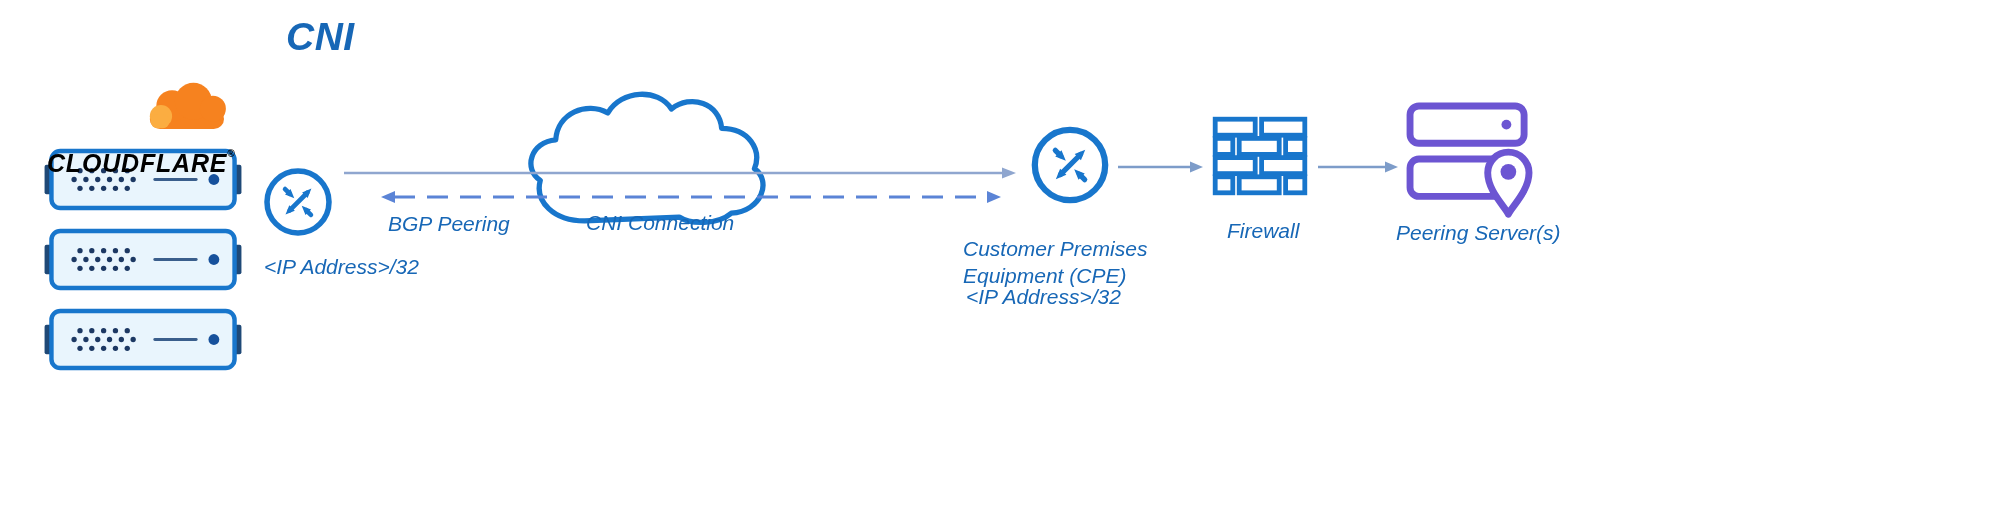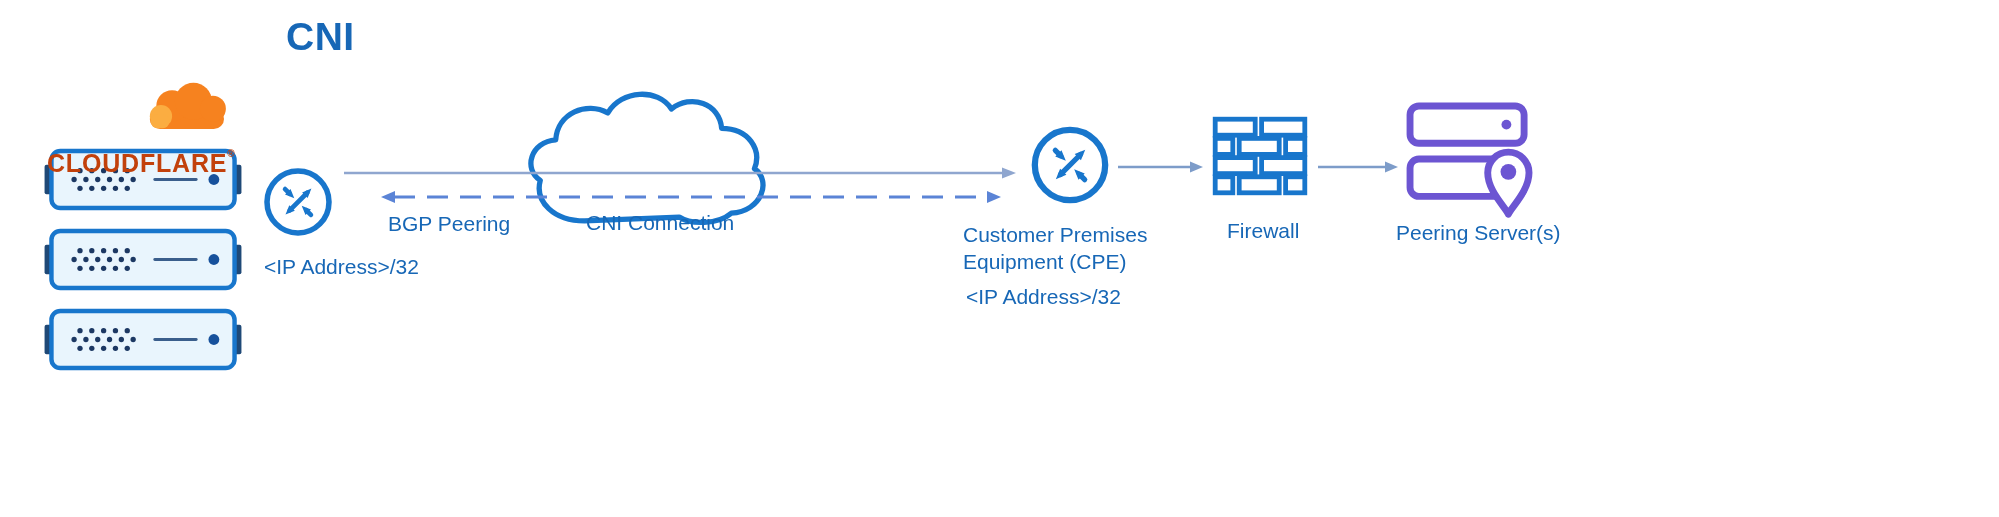--- a/index.html
+++ b/index.html
@@ -8,23 +8,23 @@
     --orange:#F6821F; --orange-light:#FBAD41; --purple:#6C55D2;
     --arrow-solid:#8FA6CF; --arrow-dash:#5B84D6; --arrow-conn:#7D9CC9;
   }
   html,body{background:#fff;}
   body{font-family:"Liberation Sans", sans-serif;}
   .canvas{position:relative;width:1999px;height:517px;background:#fff;overflow:hidden;}
   .abs{position:absolute;}
   .overlay{pointer-events:none;z-index:3;left:0;top:0;}
   .icon{z-index:4;}
   .under{z-index:2;}
-  .lbl{position:absolute;z-index:5;font-size:21px;line-height:1.3;color:var(--label);white-space:pre-line;}
+  .lbl{position:absolute;z-index:5;font-size:21px;line-height:1.3;color:var(--label);white-space:pre-line;font-style:italic;}
   .title{font-size:39px;font-weight:600;letter-spacing:.5px;}
-  .wordmark{font-size:25px;font-weight:800;color:#c2410c;letter-spacing:.8px;z-index:6;}
+  .wordmark{font-size:25px;font-weight:800;color:#000000;letter-spacing:.8px;z-index:6;}
   .wordmark .tm{font-size:10px;vertical-align:top;font-weight:700;}
 
   
   .ln-solid{stroke:var(--arrow-solid);stroke-width:2.6;}
   .ah-solid{fill:var(--arrow-solid);}
   .ln-dash{stroke:var(--arrow-dash);stroke-width:3;stroke-dasharray:21 12;}
   .ah-dash{fill:var(--arrow-dash);}
   .ln-conn{stroke:var(--arrow-conn);stroke-width:2.6;}
   .ah-conn{fill:var(--arrow-conn);}
 
@@ -154,21 +154,21 @@
       <line class="ln-conn" x1="1318" y1="167" x2="1387" y2="167"></line>
       <path class="ah-conn" transform="translate(1398,167)" d="M0 0 L-13 -5.5 L-13 5.5 Z"></path>
     </g>
   </svg>
 
   <div class="lbl" style="left:388px;top:210px">BGP Peering</div>
 
   <svg class="abs icon" style="left:1028px;top:123px" width="84" height="84" viewBox="0 0 80 80">
       <use href="#def-router"></use>
     </svg>
-  <div class="lbl" style="left:963px;top:221px;width:220px">Customer Premises Equipment (CPE)</div>
+  <div class="lbl" style="left:963px;top:235px;width:220px">Customer Premises Equipment (CPE)</div>
   <div class="lbl" style="left:966px;top:283px">&lt;IP Address&gt;/32</div>
 
   <svg class="abs icon" style="left:1212px;top:112px" width="96" height="88" viewBox="0 0 120 100">
     <g class="brick">
       <rect x="4" y="4" width="50" height="20"></rect>
       <rect x="62" y="4" width="54" height="20"></rect>
       <rect x="4" y="28" width="22" height="20"></rect>
       <rect x="34" y="28" width="50" height="20"></rect>
       <rect x="92" y="28" width="24" height="20"></rect>
       <rect x="4" y="52" width="50" height="20"></rect>

